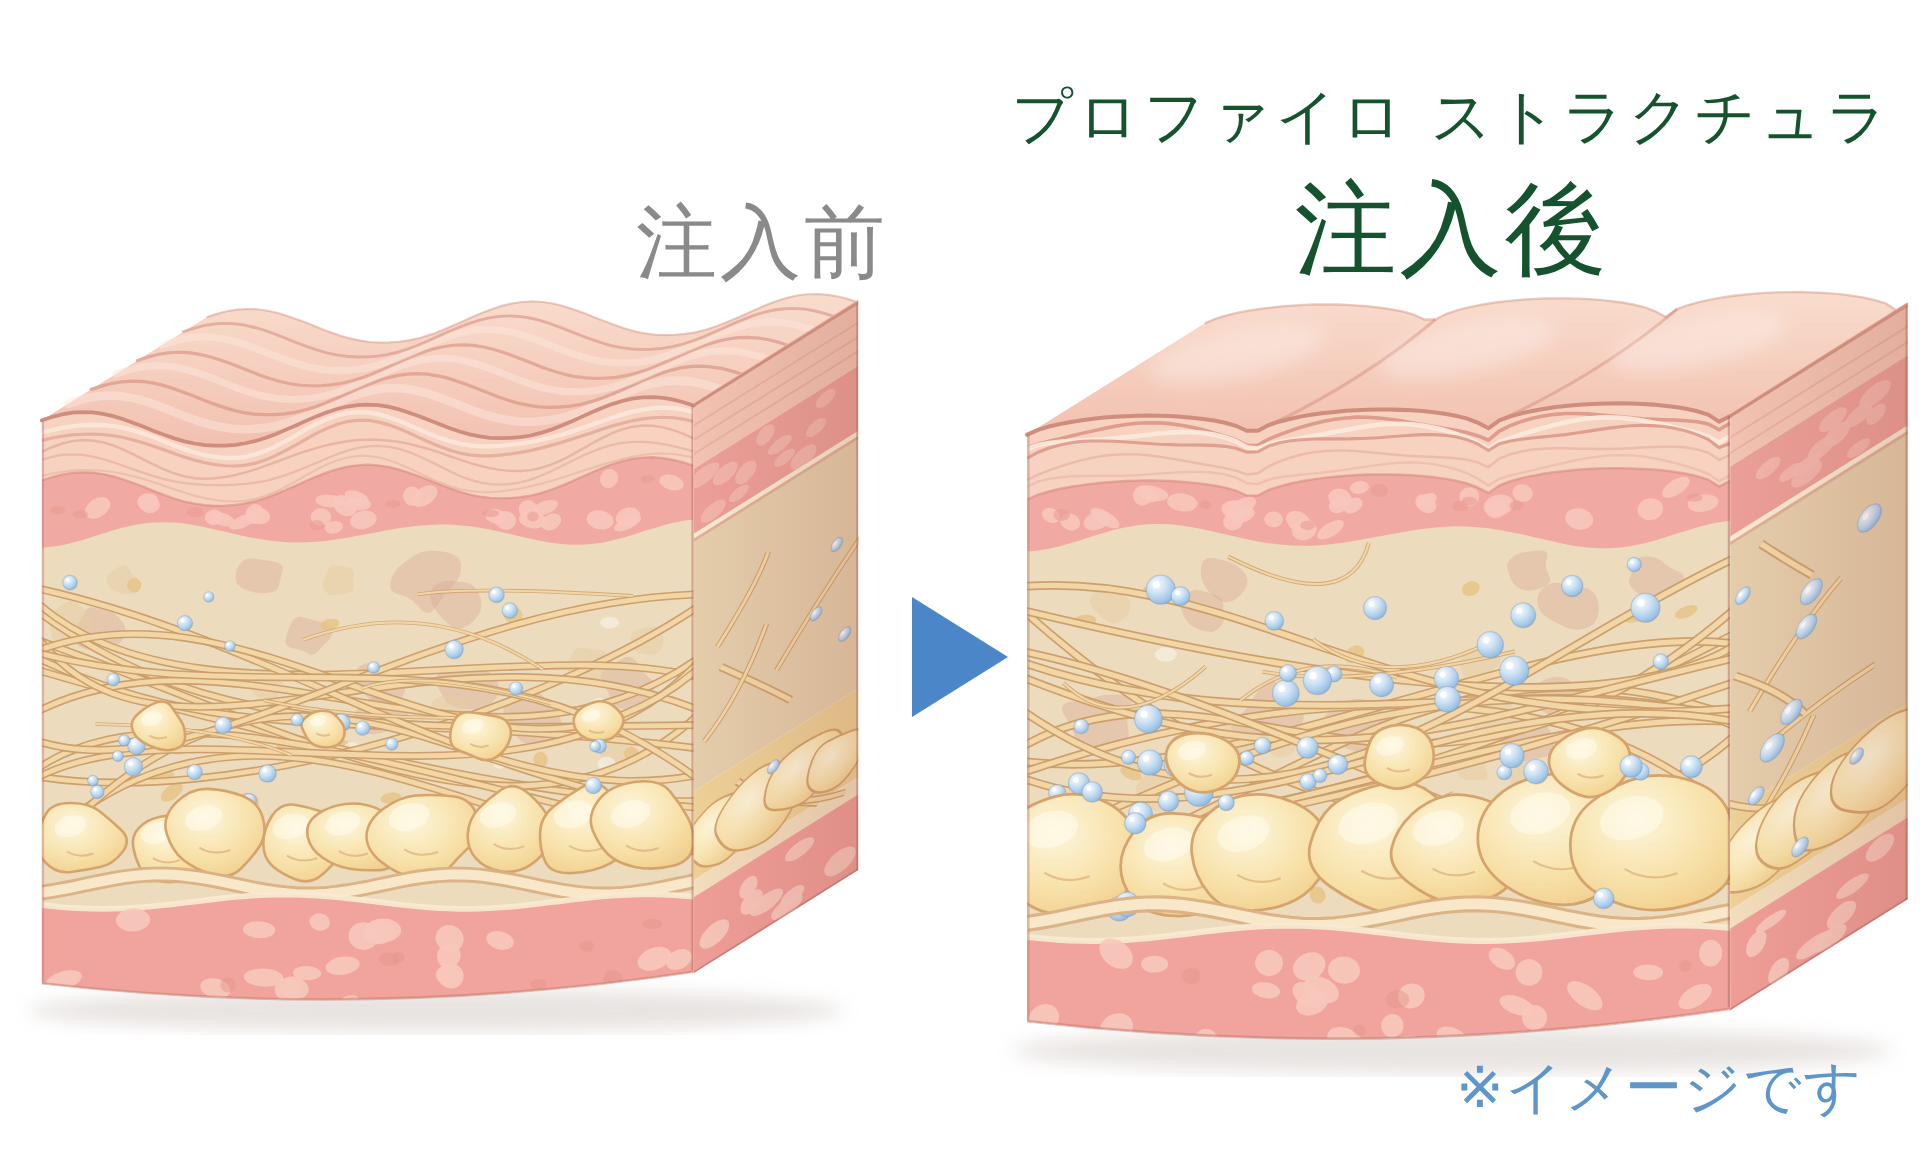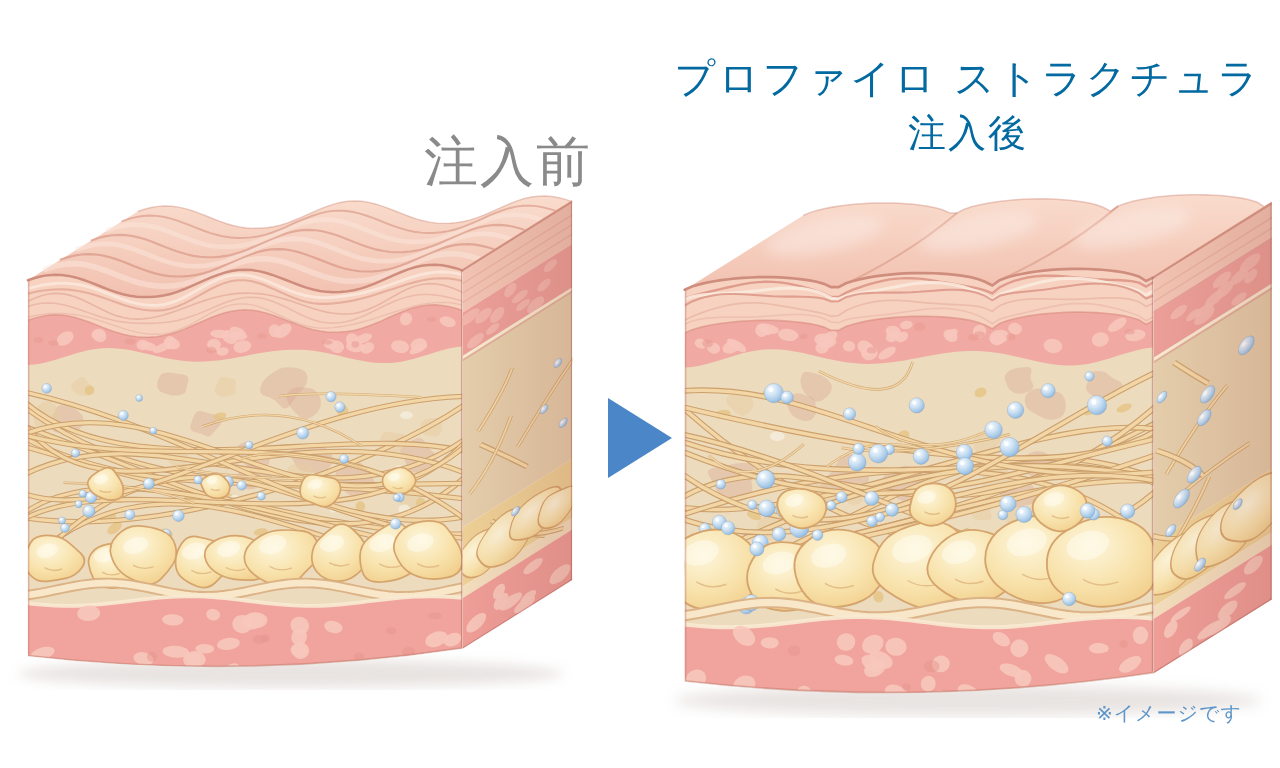--- a/index.html
+++ b/index.html
@@ -4,34 +4,34 @@
 <style>
   html,body{margin:0;padding:0;}
   body{
     width:1280px;height:768px;background:#ffffff;overflow:hidden;position:relative;
     font-family:"DejaVu Sans","Liberation Sans",sans-serif;
   }
   .abs{position:absolute;}
   #before-title{left:0;top:126px;width:592px;text-align:right;font-size:54px;letter-spacing:2px;}
   #after-block{left:656px;top:54px;width:624px;text-align:center;}
   #brand{font-size:40px;letter-spacing:3px;line-height:1.2;}
-  #after-title{font-size:38px;letter-spacing:2px;margin-top:6px;}
+  #after-title{font-size:68px;letter-spacing:2px;margin-top:6px;}
   #svg-before{left:4px;top:155px;width:573px;height:535px;}
   #svg-after{left:659px;top:141px;width:618px;height:577px;}
   #arrow{left:608px;top:398px;width:0;height:0;
     border-top:40px solid transparent;border-bottom:40px solid transparent;
     border-left:64px solid #4a86c8;}
-  #footnote{right:38px;top:700px;font-size:20px;letter-spacing:1px;}
+  #footnote{right:38px;top:700px;font-size:38px;letter-spacing:1px;}
 </style>
 </head>
 <body>
 
 <div class="abs" id="before-title" style="color: rgb(138, 138, 138);">注入前</div>
 
-<div class="abs" id="after-block" style="color: #0369a1;">
+<div class="abs" id="after-block" style="color: #14532d;">
   <div id="brand">プロファイロ ストラクチュラ</div>
   <div id="after-title">注入後</div>
 </div>
 
 <svg class="abs" id="svg-before" viewBox="0 0 600 560">
     <defs>
       <radialGradient id="bsph" cx="0.35" cy="0.3" r="0.85">
         <stop offset="0" stop-color="#f4f9fd"></stop>
         <stop offset="0.35" stop-color="#d3e5f5"></stop>
         <stop offset="0.7" stop-color="#a6c9e8"></stop>

